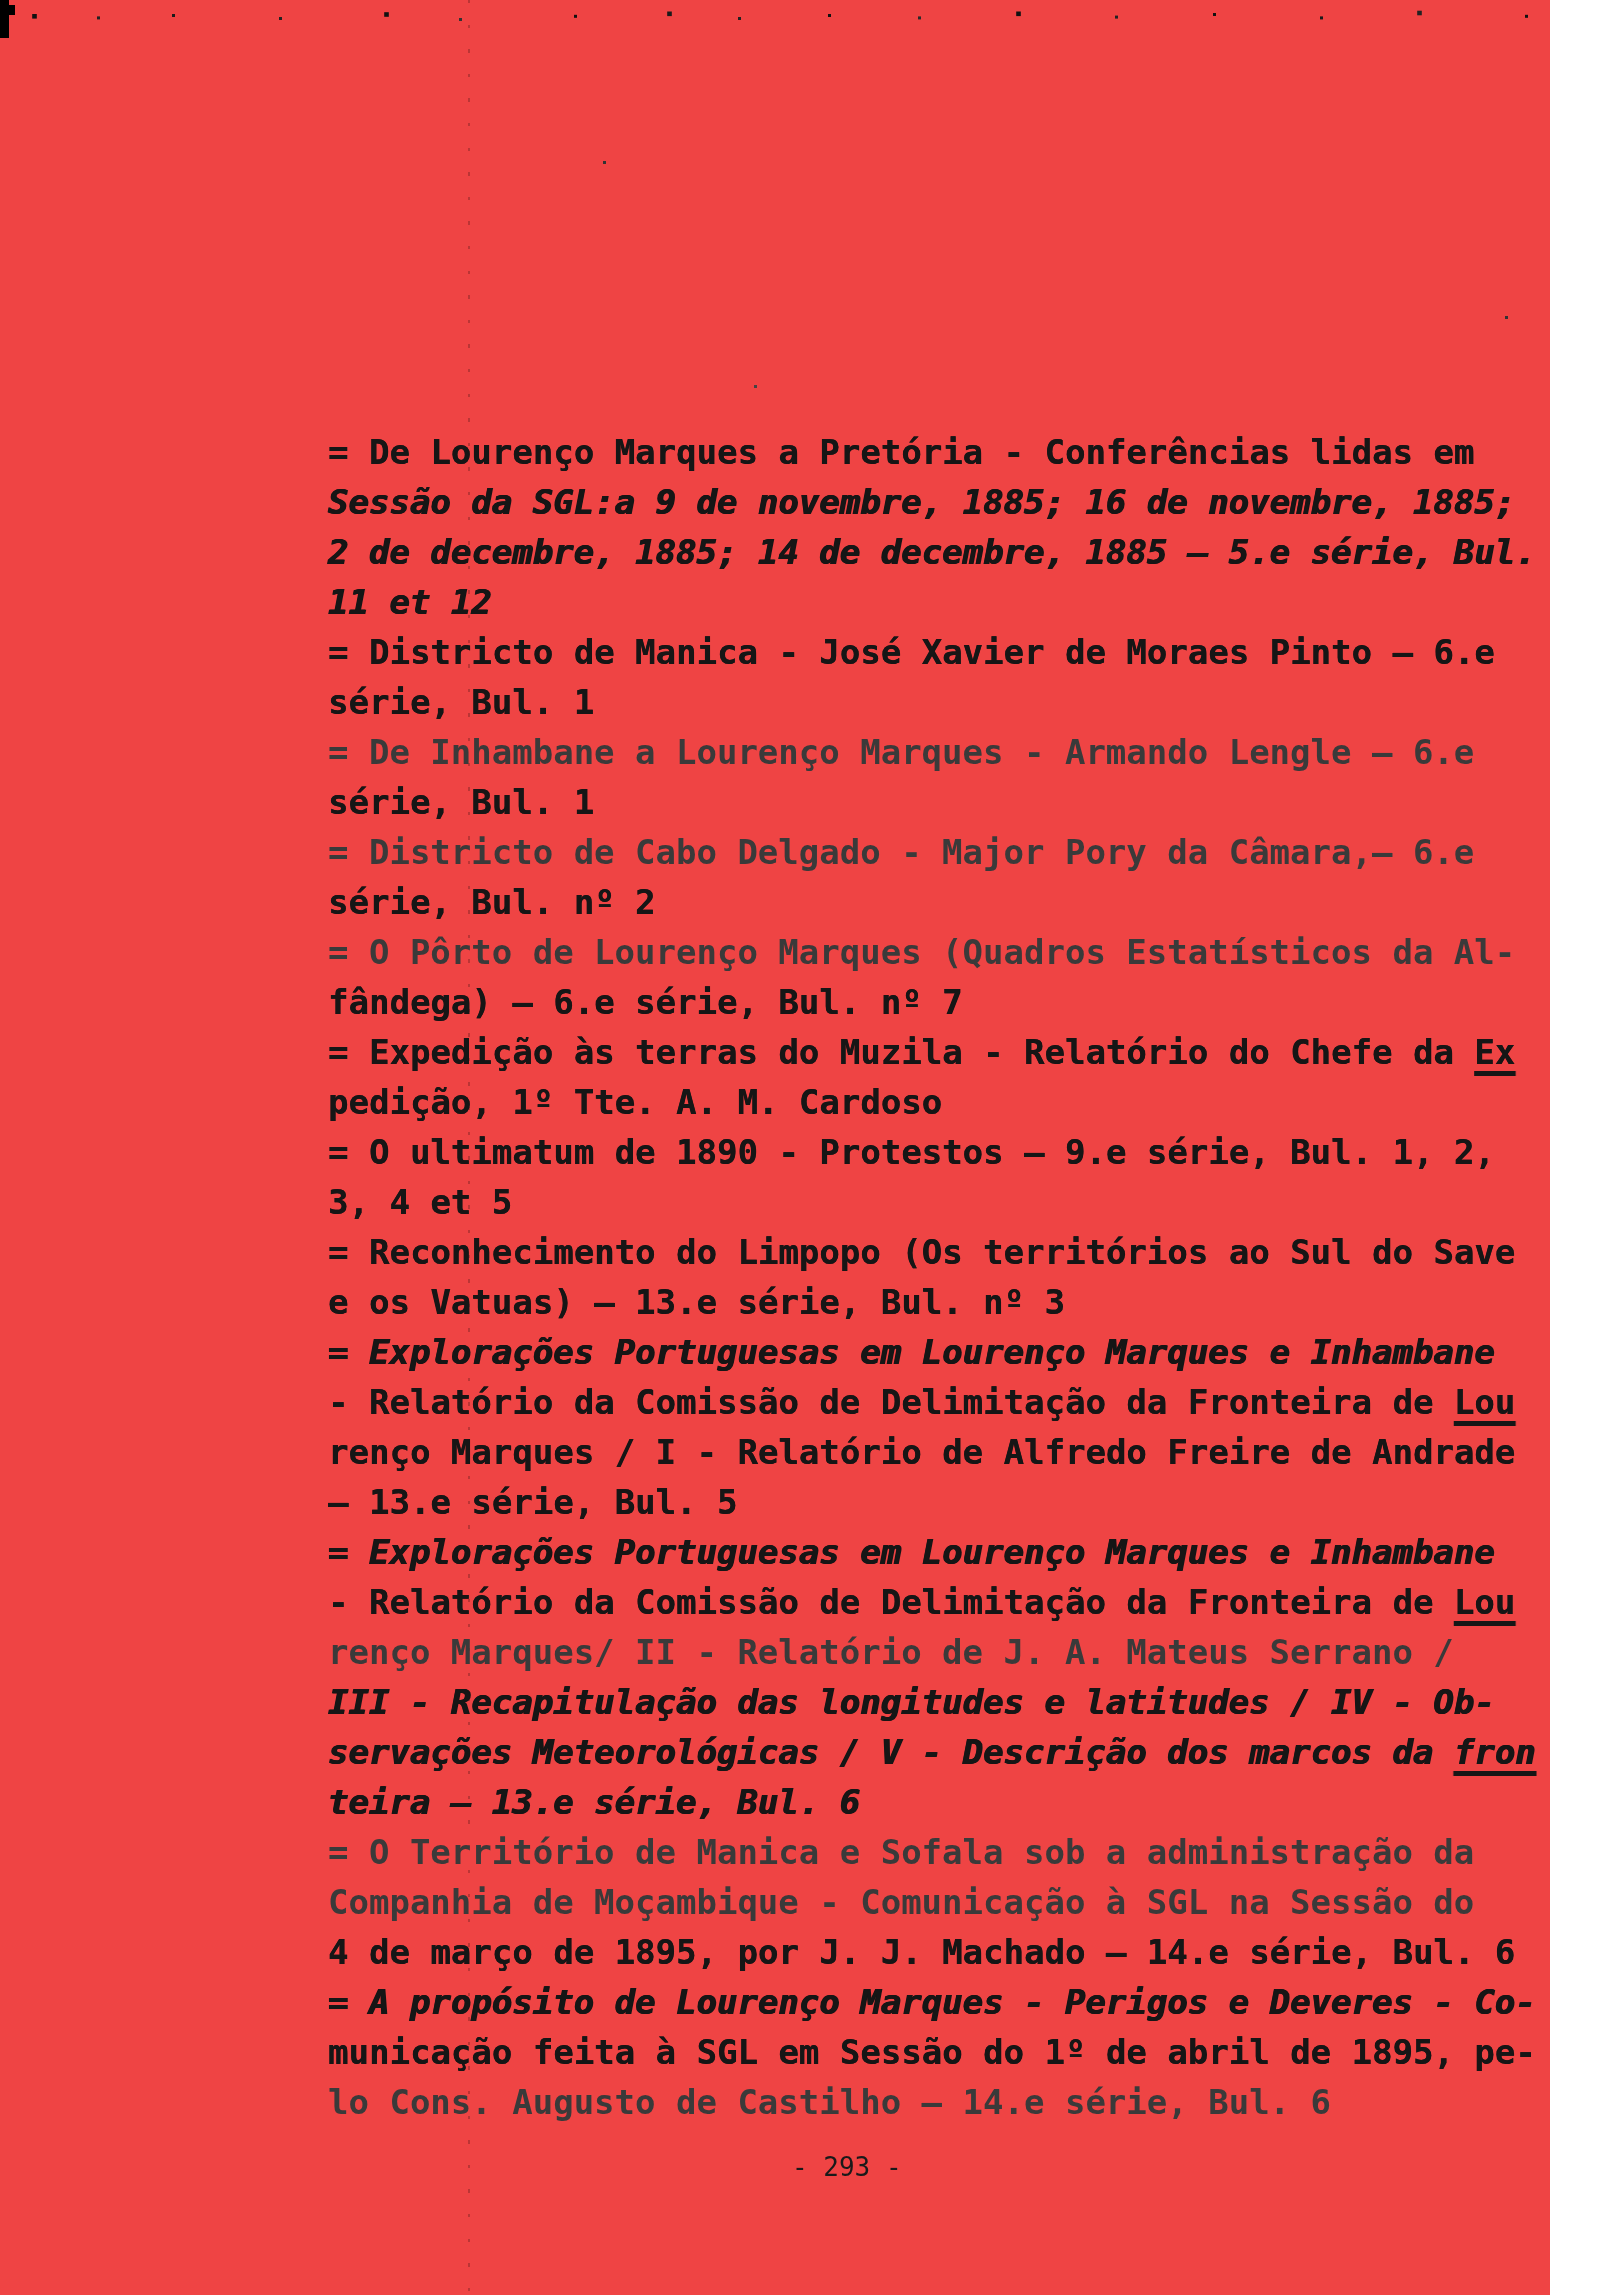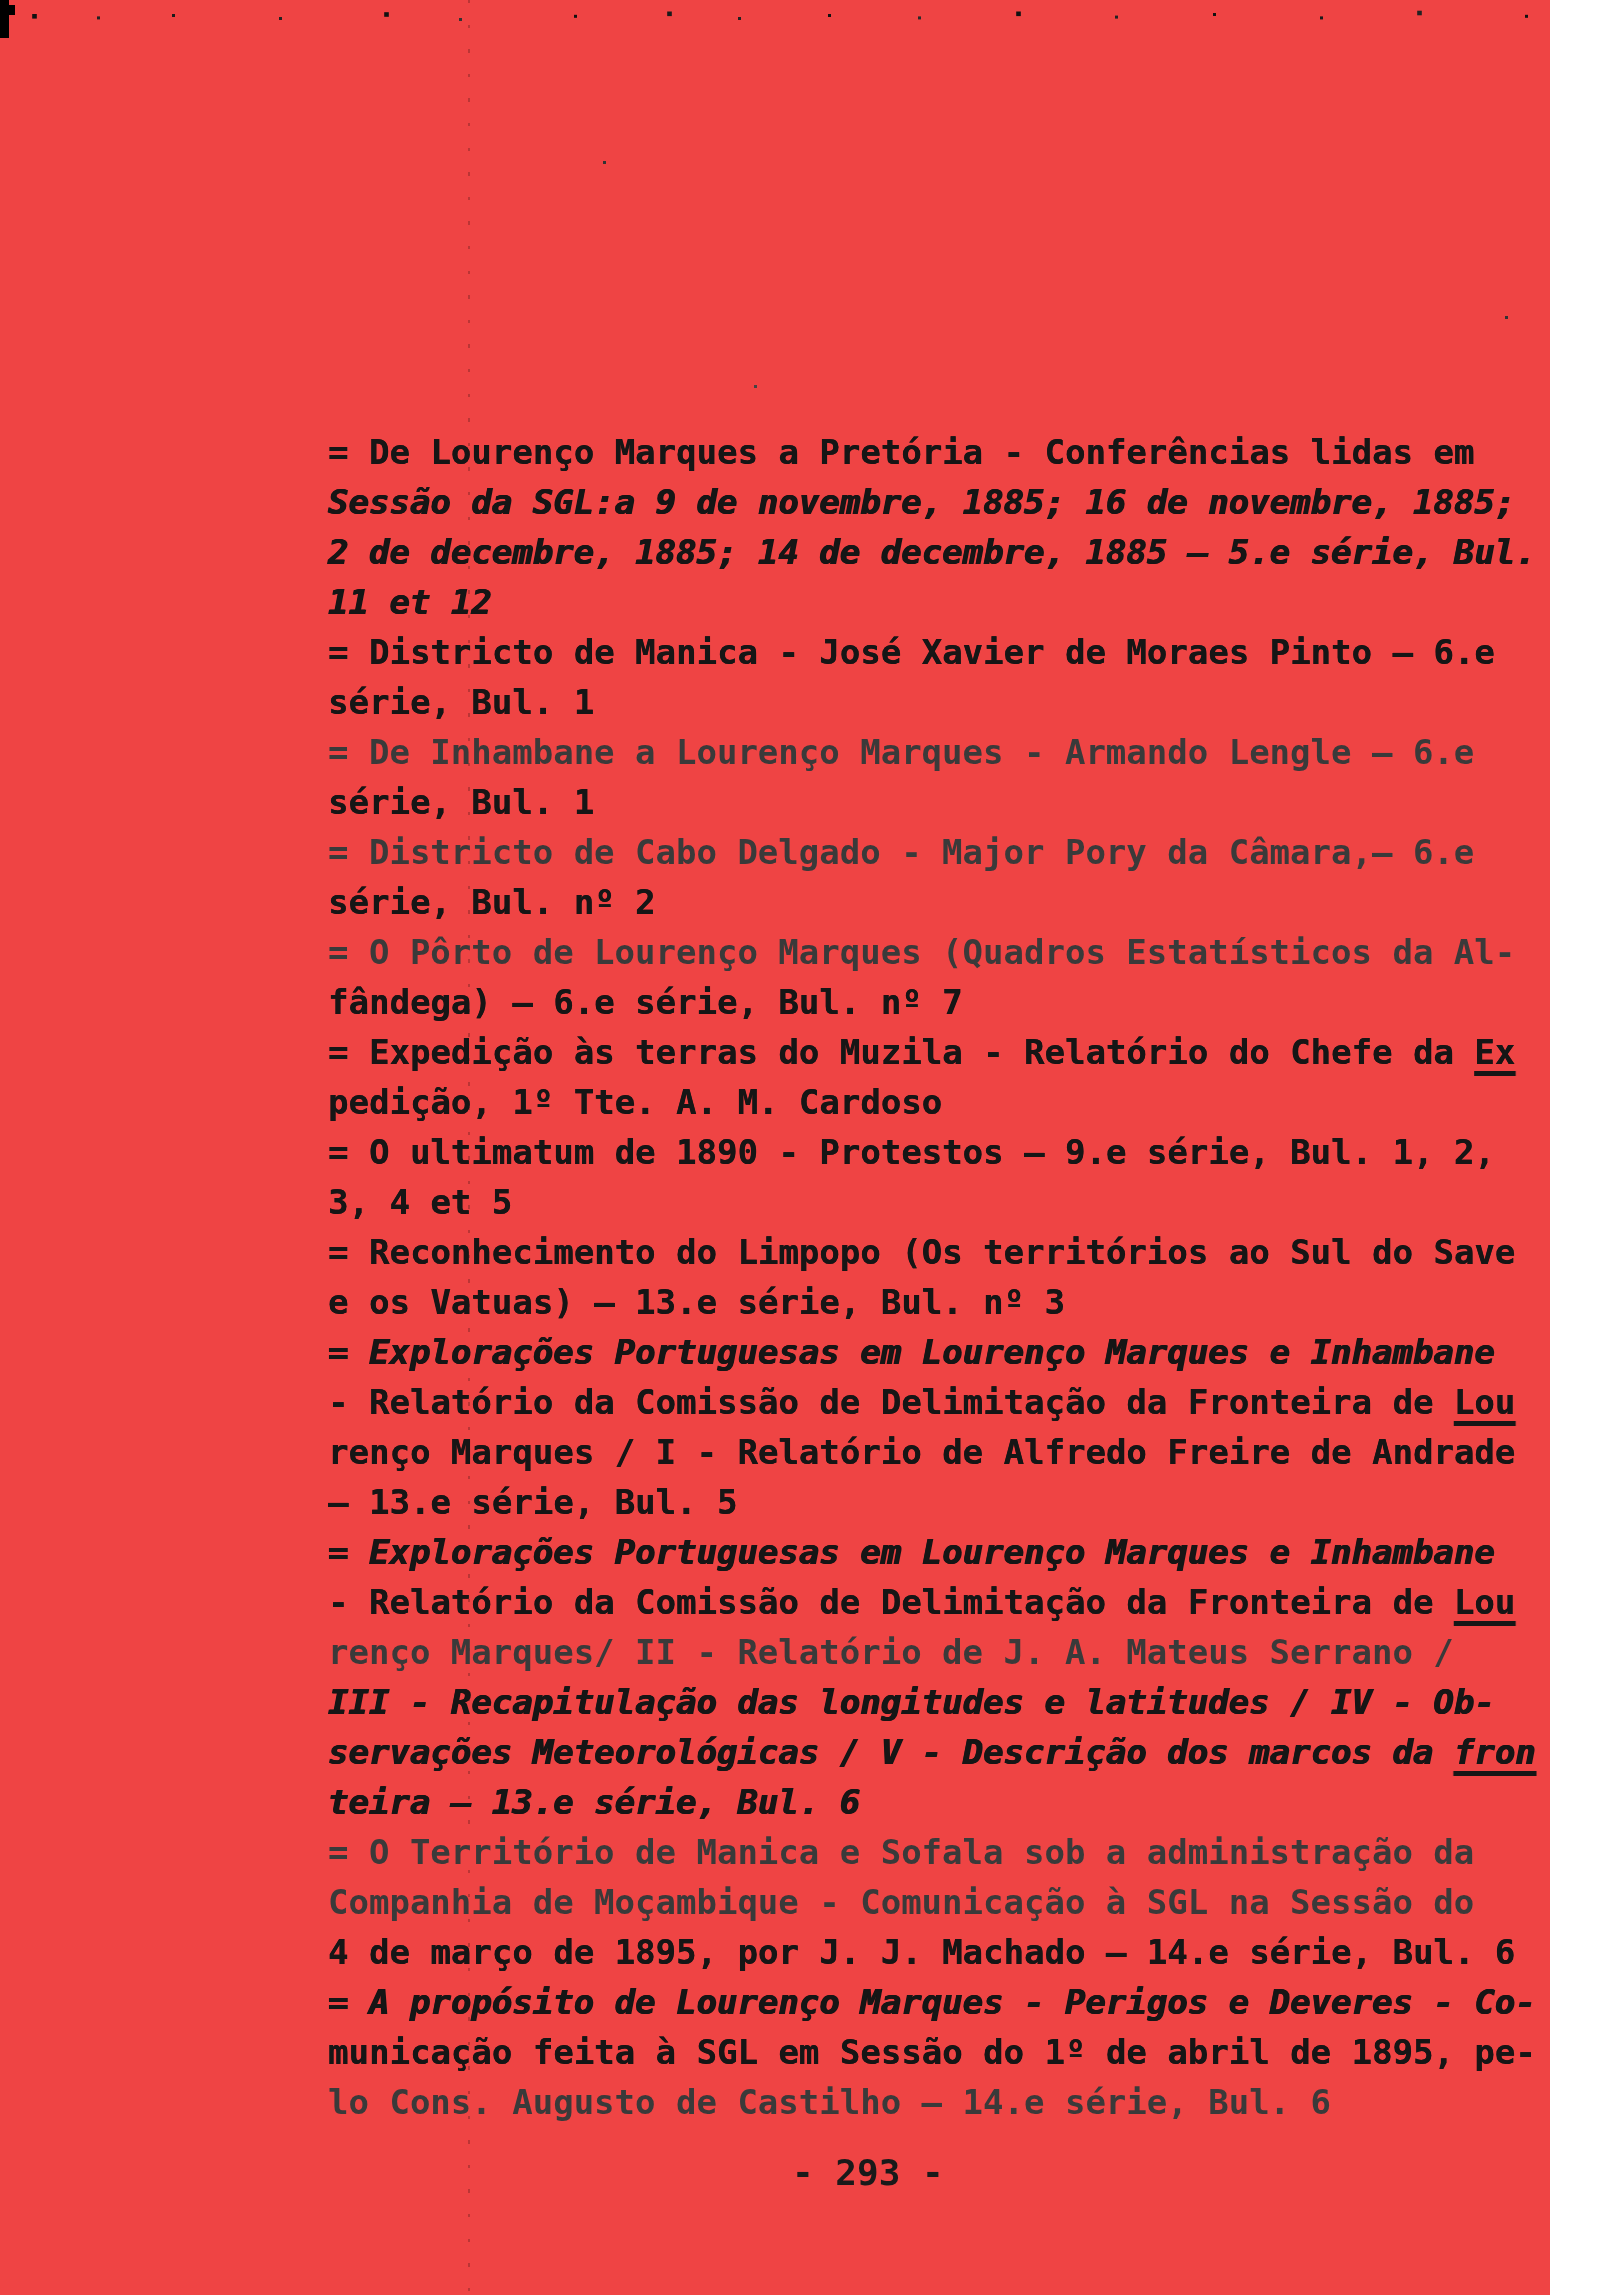--- a/index.html
+++ b/index.html
@@ -93,22 +93,22 @@
   }
   .u {
     text-decoration-line: underline;
     text-decoration-thickness: 4.9px;
     text-underline-offset: 7.4px;
   }
   .page-number {
     position: absolute;
     left: 792px;
     top: 2152px;
-    font-size: 36px;
-    font-weight: bold;
+    font-size: 26px;
+    font-weight: normal;
     color: #1a1a1a;
     white-space: pre;
     text-align: right;
   }
 </style>
 </head>
 <body>
 
 <div class="sheet">
   <div class="corner-mark-a"></div>

